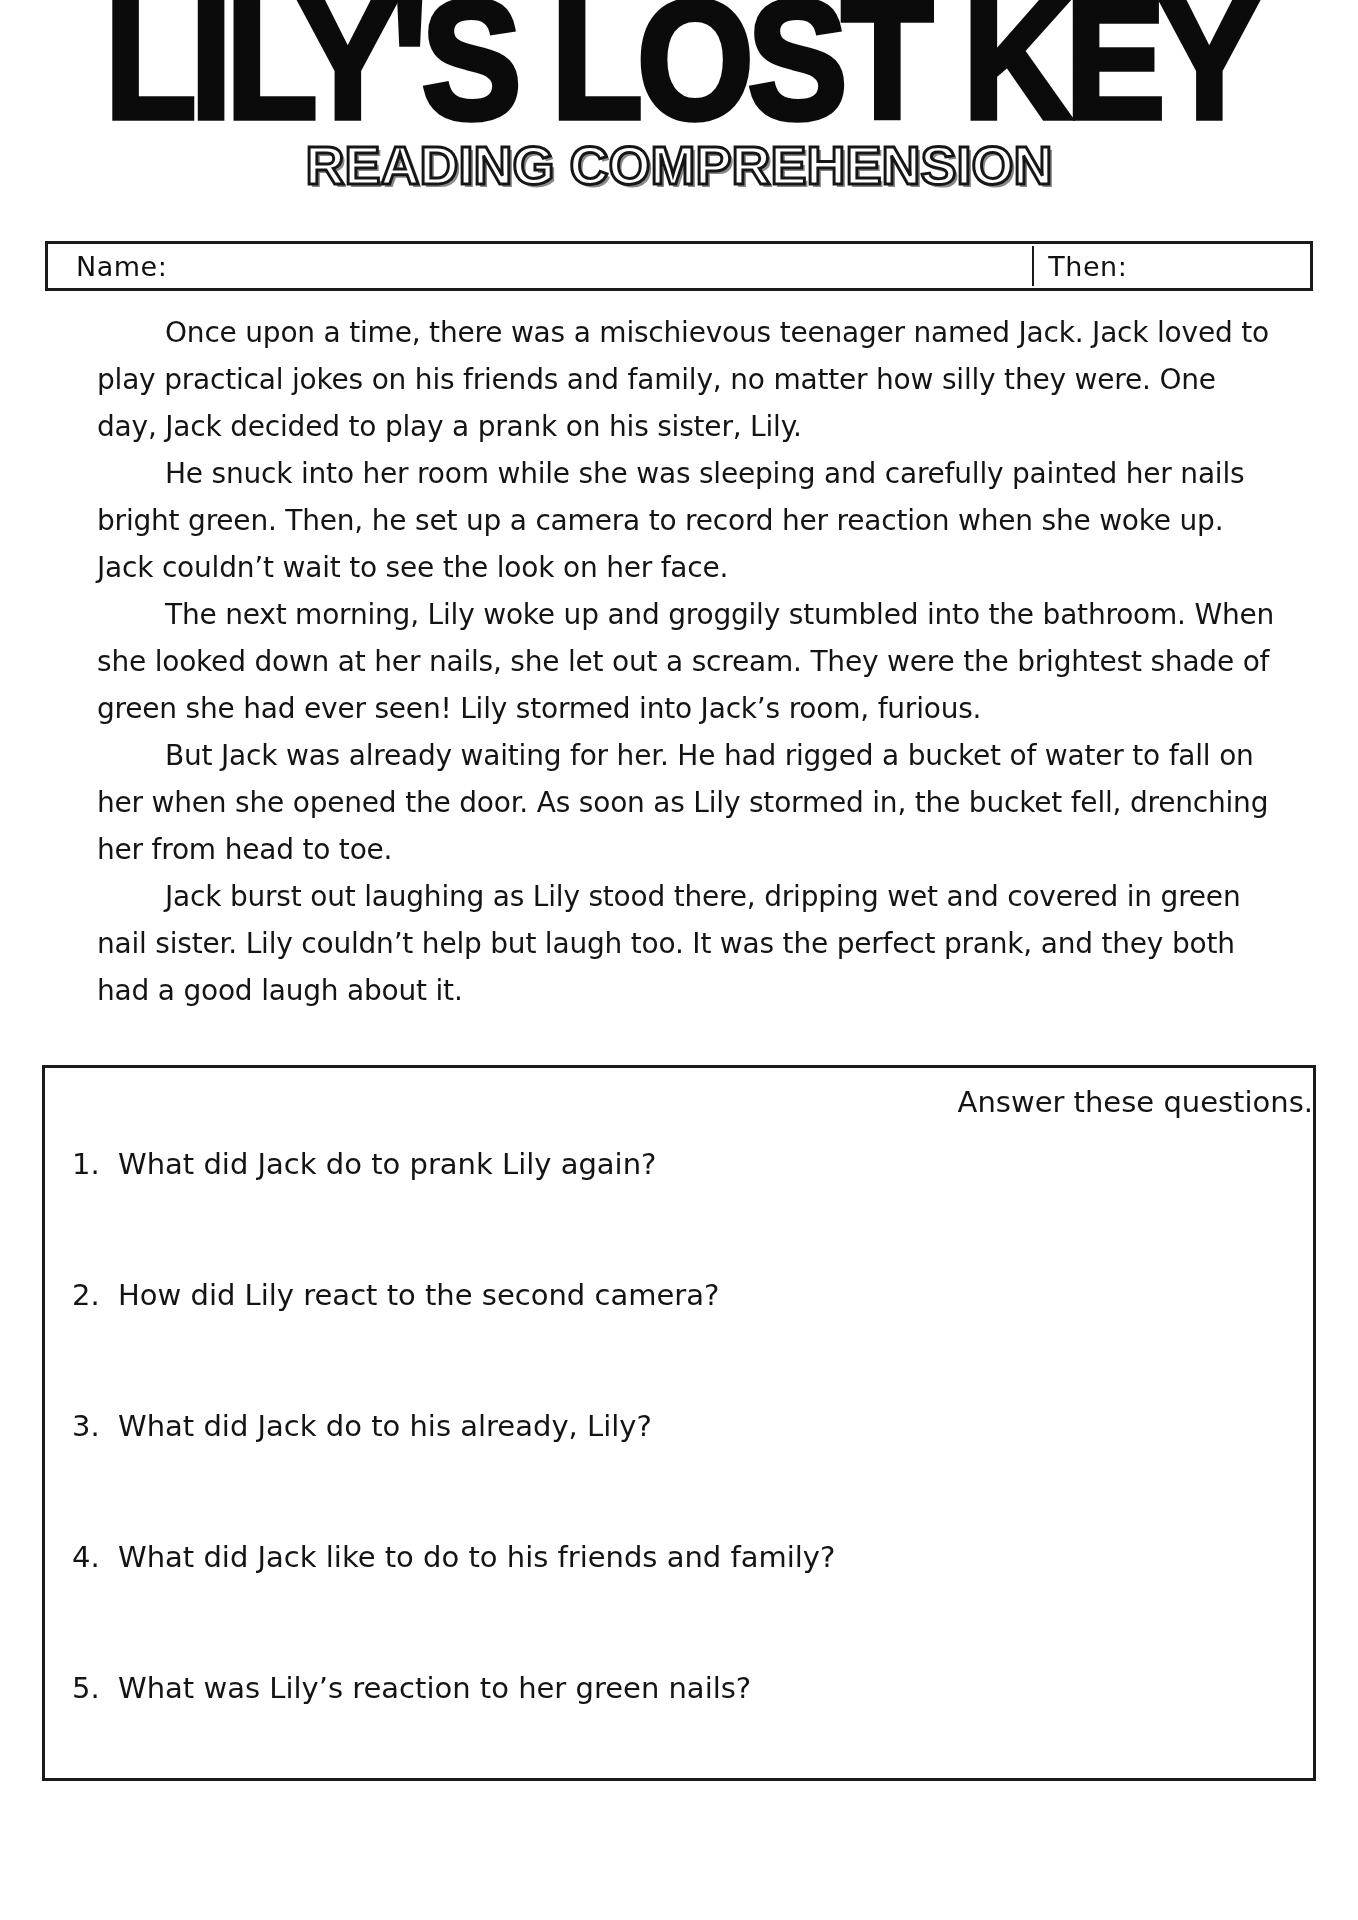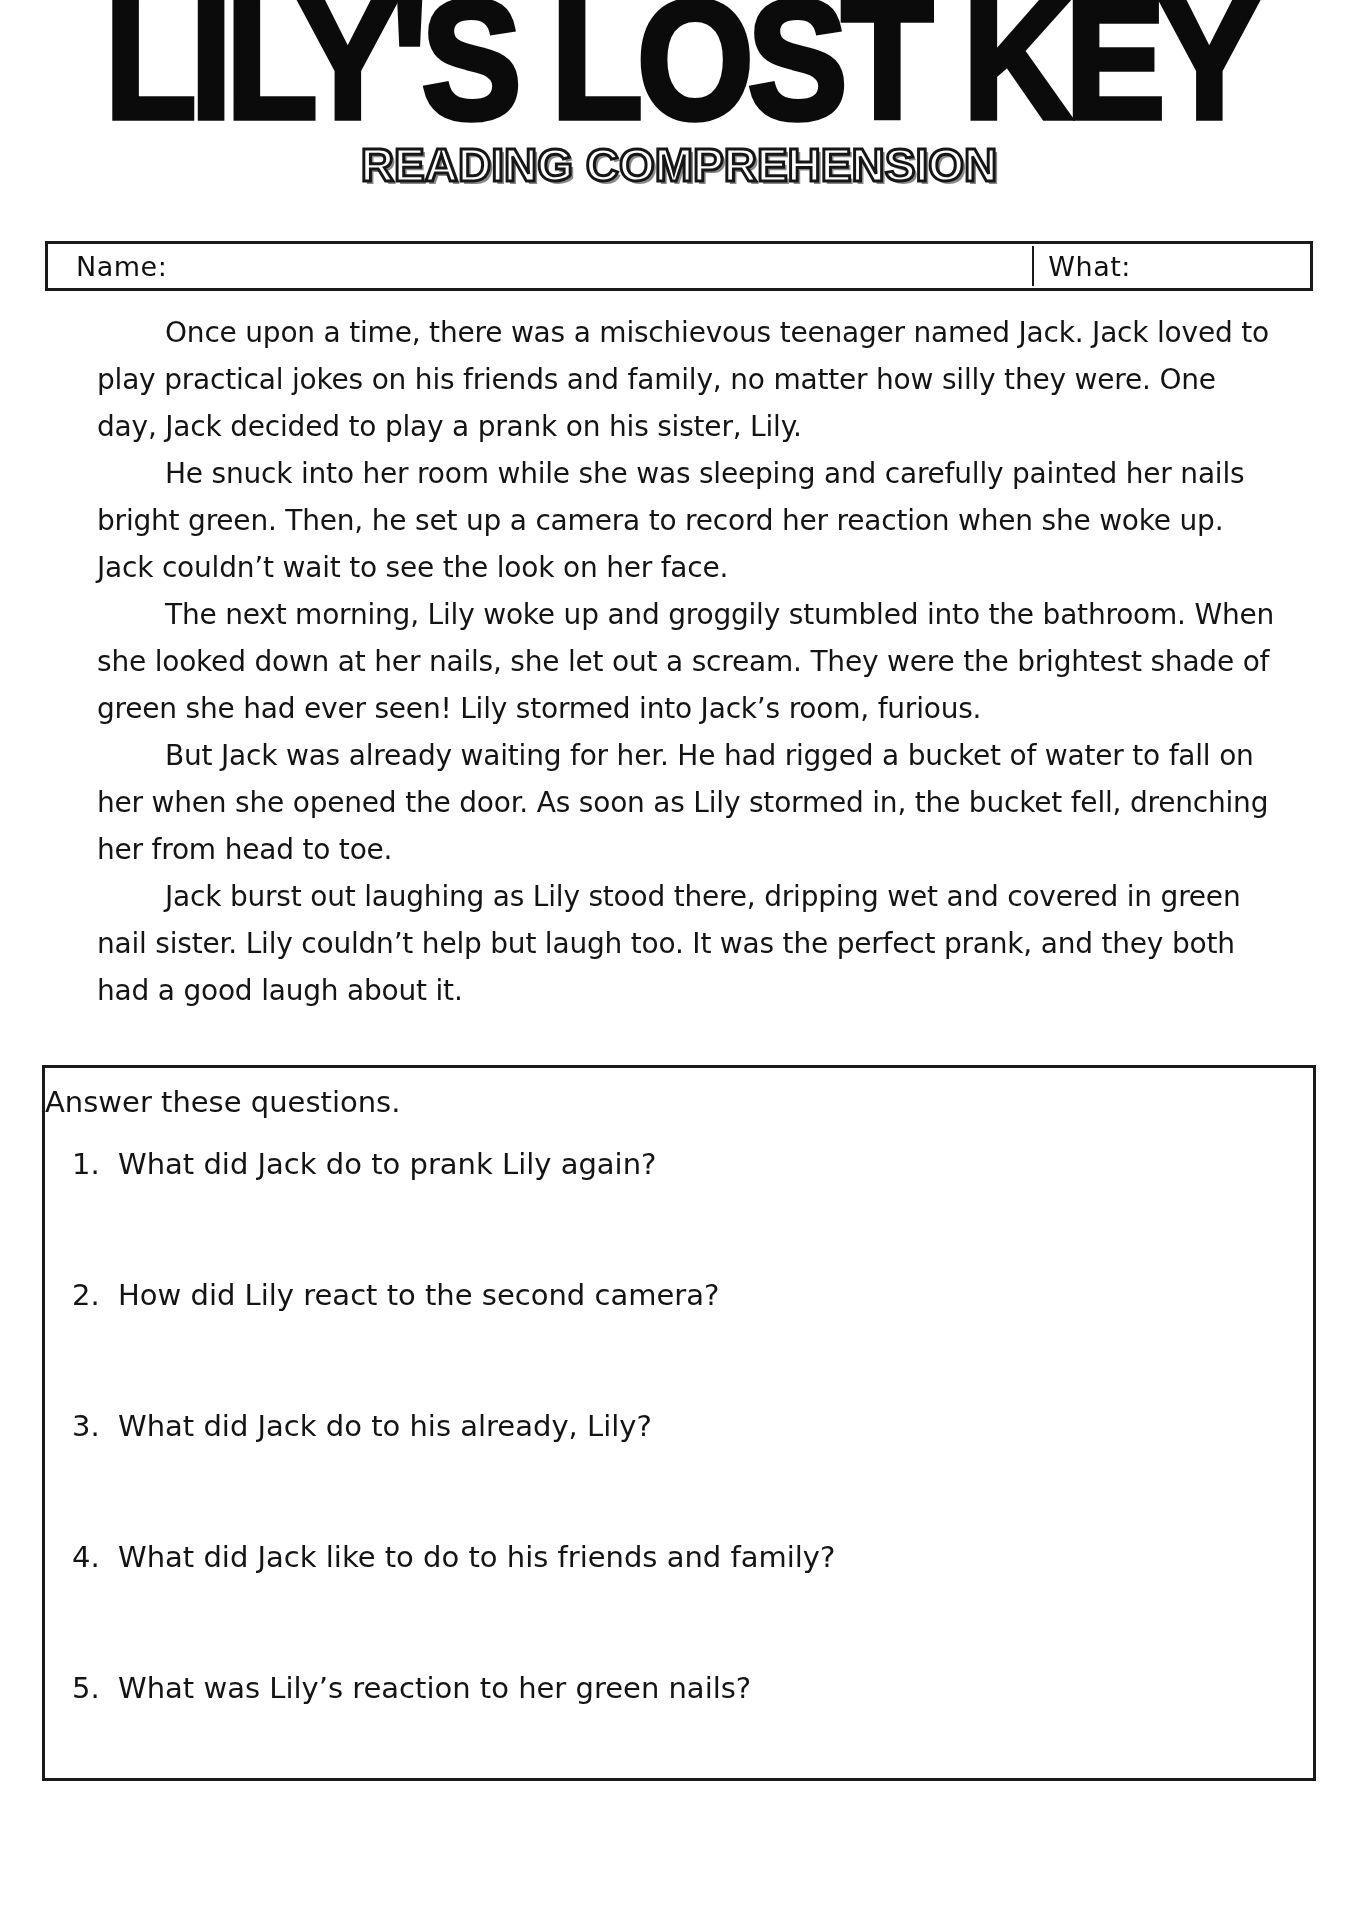--- a/index.html
+++ b/index.html
@@ -26,21 +26,21 @@
     color: #0b0b0b;
     -webkit-text-stroke: 5px #0b0b0b;
     transform: scaleY(1.12);
     transform-origin: center;
   }
   .subtitle {
     margin-top: 14px;
     text-align: center;
     font-family: "Liberation Sans", sans-serif;
     font-weight: bold;
-    font-size: 46px;
+    font-size: 54px;
     line-height: 62px;
     letter-spacing: 0px;
     white-space: nowrap;
     color: #ffffff;
     -webkit-text-stroke: 3px #161616;
     text-shadow: 3px 3px 0 rgba(40,40,40,0.55);
   }
 
   
   .name-date-box {
@@ -74,24 +74,25 @@
   
   .questions-box {
     width: 1274px;
     height: 716px;
     margin: 51px auto 0 auto;
     border: 3px solid #1a1a1a;
     overflow: hidden;
   }
   .questions-heading {
     margin-top: 14px;
-    text-align: left;
+    text-align: right;
     font-size: 29px;
     line-height: 40px;
     color: #141414;
+    margin-left: 22px;
   }
   ol.questions {
     list-style: none;
     margin-top: 22px;
   }
   ol.questions li {
     height: 131px;
     display: block;
     padding-left: 27px;
   }
@@ -113,21 +114,21 @@
   <h1 class="title">LILY'S LOST KEY</h1>
   <h2 class="subtitle">READING COMPREHENSION</h2>
 
   <div class="name-date-box">
     <div class="nd-section nd-name">
       <span class="nd-label">Name:</span>
       <span class="nd-fill"></span>
     </div>
     <div class="nd-divider"></div>
     <div class="nd-section nd-date">
-      <span class="nd-label">What:</span>
+      <span class="nd-label">Then:</span>
       <span class="nd-fill"></span>
     </div>
   </div>
 
   <div class="story">
     <p>Once upon a time, there was a mischievous teenager named Jack. Jack loved to play practical jokes on his friends and family, no matter how silly they were. One day, Jack decided to play a prank on his sister, Lily.</p>
     <p>He snuck into her room while she was sleeping and carefully painted her nails bright green. Then, he set up a camera to record her reaction when she woke up. Jack couldn’t wait to see the look on her face.</p>
     <p>The next morning, Lily woke up and groggily stumbled into the bathroom. When she looked down at her nails, she let out a scream. They were the brightest shade of green she had ever seen! Lily stormed into Jack’s room, furious.</p>
     <p>But Jack was already waiting for her. He had rigged a bucket of water to fall on her when she opened the door. As soon as Lily stormed in, the bucket fell, drenching her from head to toe.</p>
     <p>Jack burst out laughing as Lily stood there, dripping wet and covered in green nail sister. Lily couldn’t help but laugh too. It was the perfect prank, and they both had a good laugh about it.</p>

